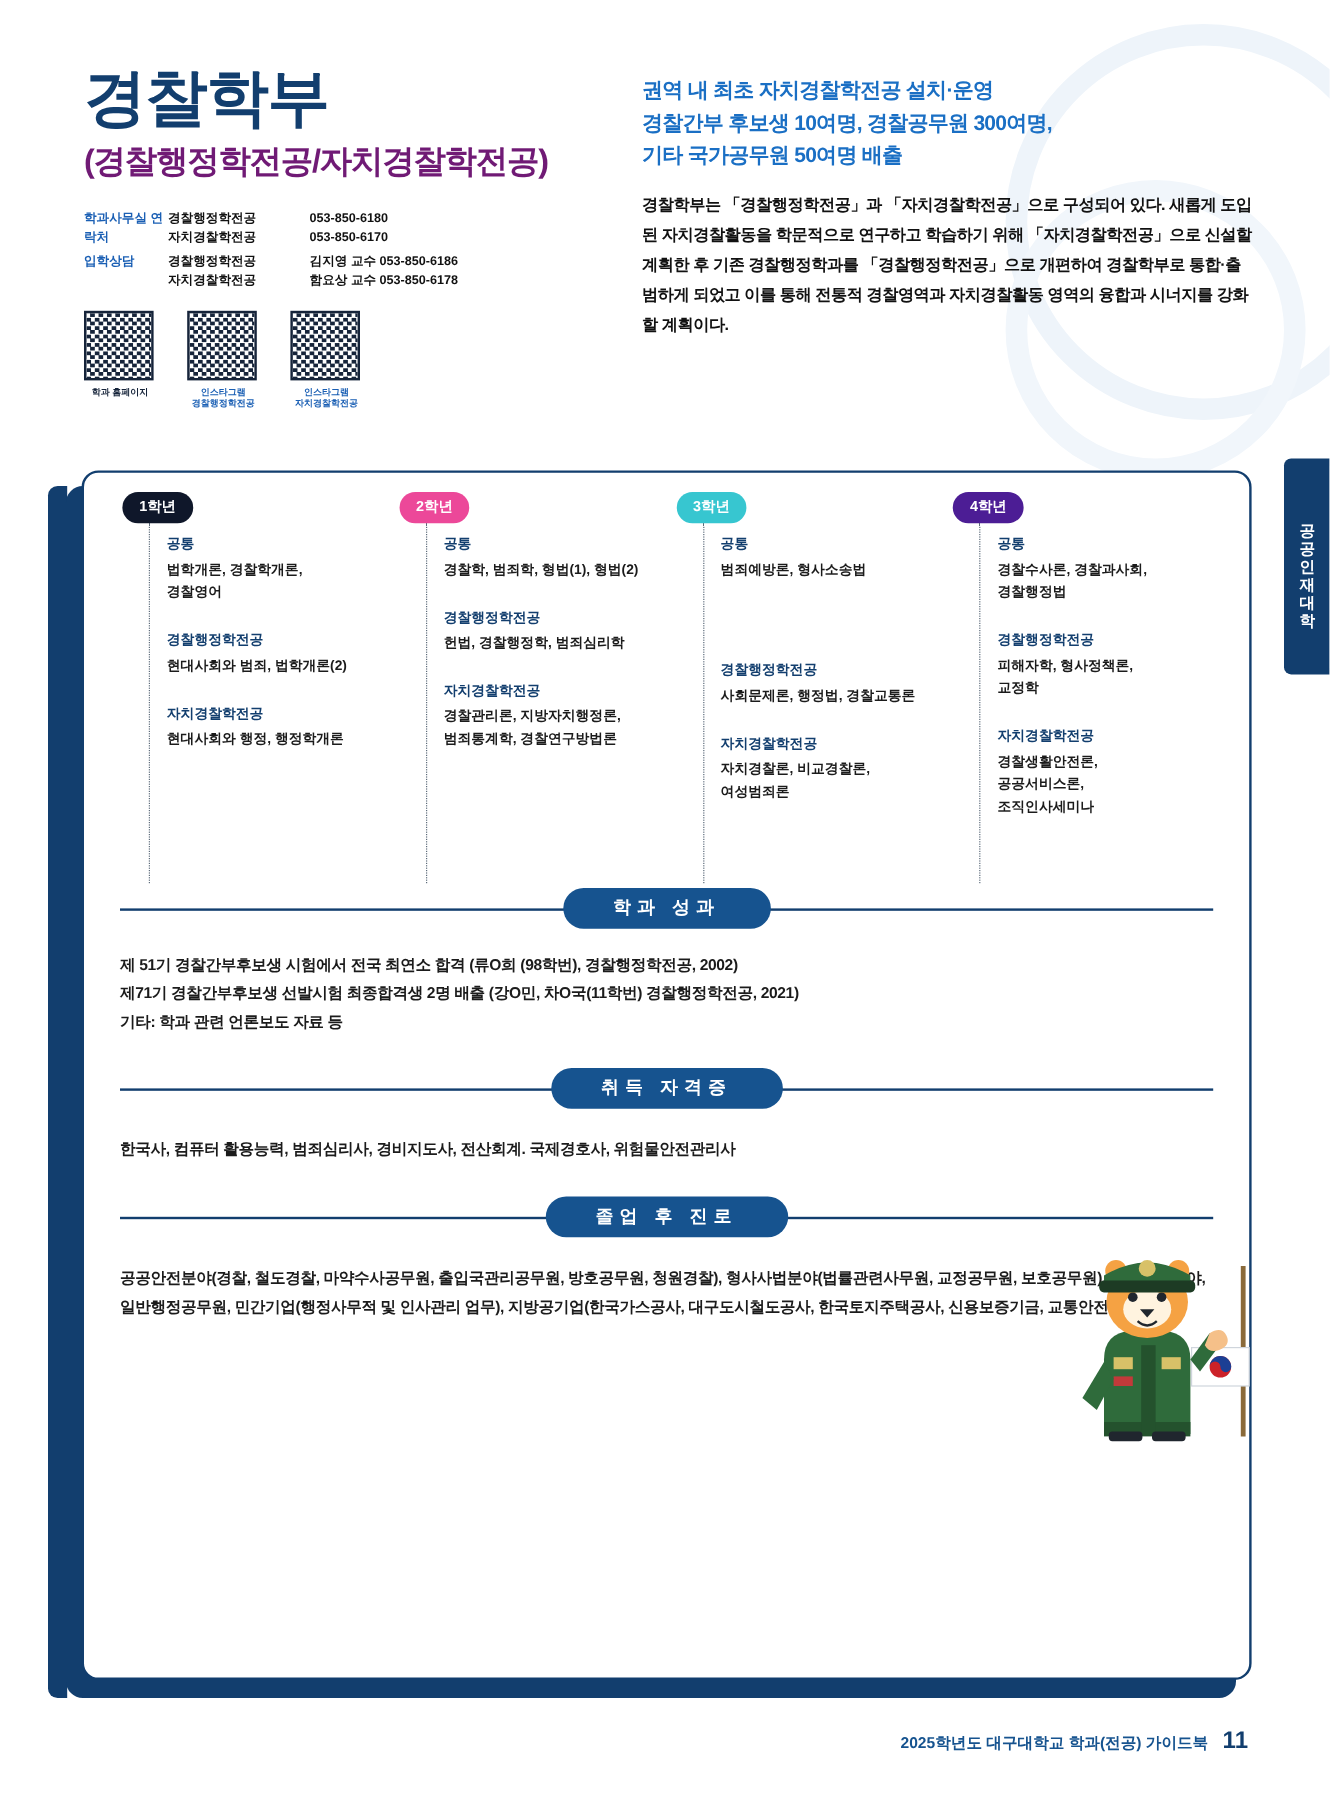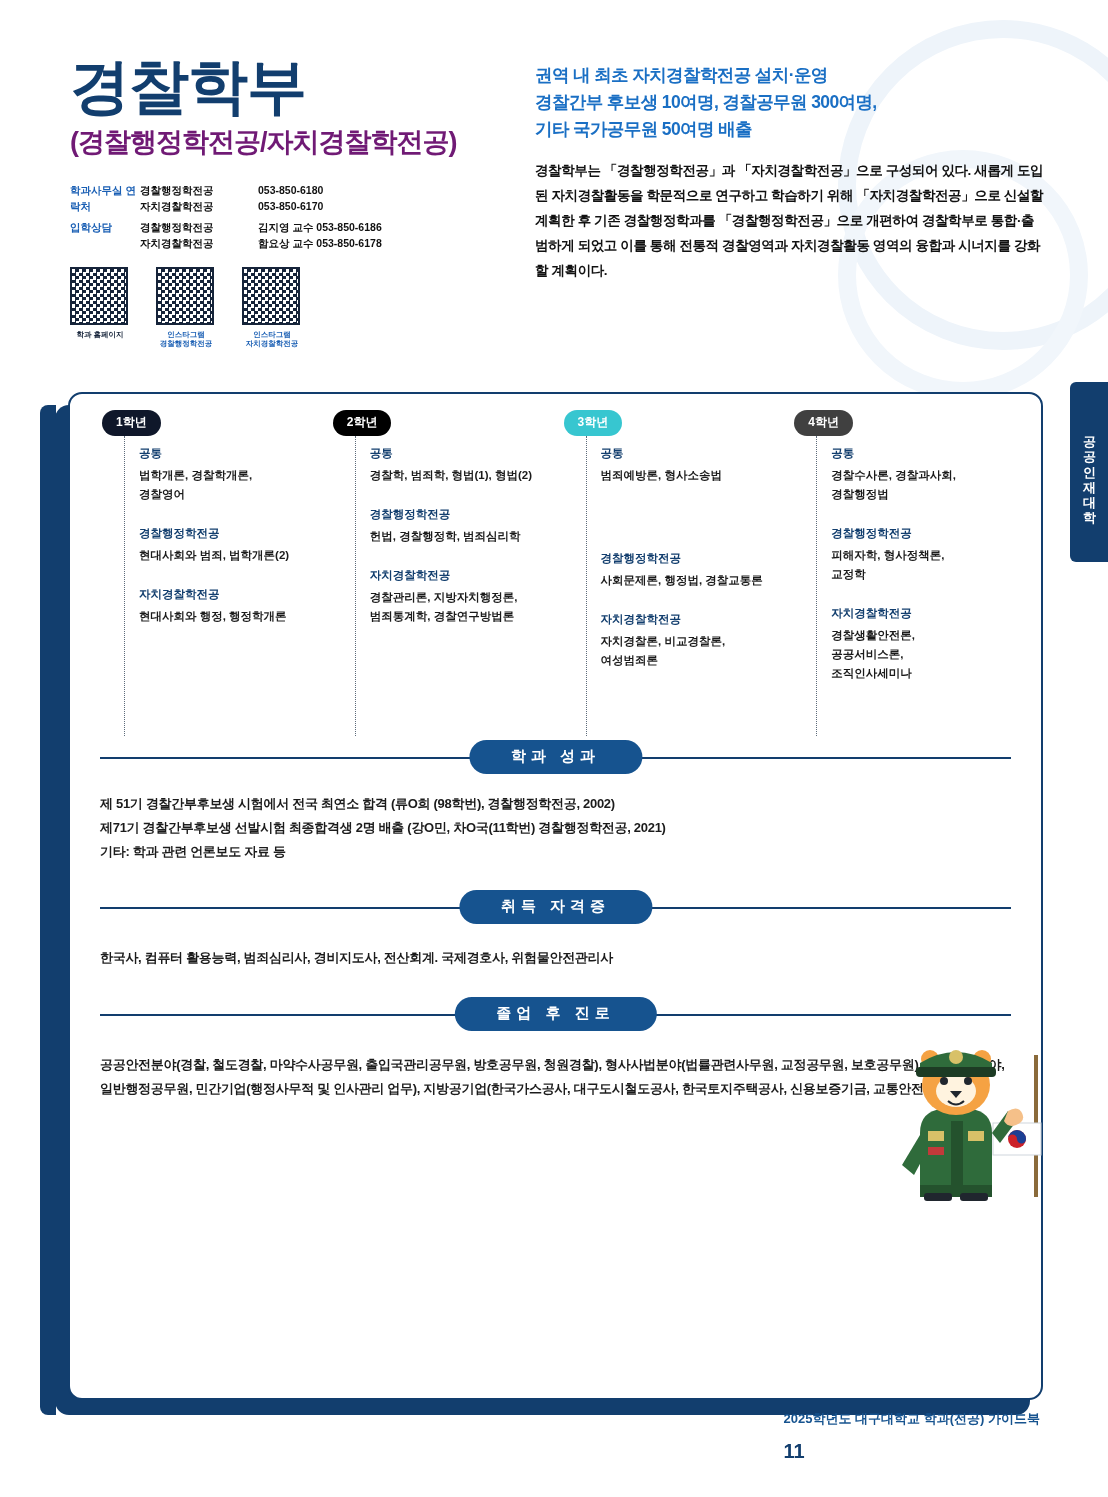--- a/index.html
+++ b/index.html
@@ -20,21 +20,21 @@
     border-radius: 50%;
     border: 18px solid #eef4fa;
     z-index: 0;
   }
   .wm1 { width: 330px; height: 330px; right: -60px; top: 20px; }
   .wm2 { width: 250px; height: 250px; right: 20px; top: 150px; border-color:#f1f6fb; }
 
   
   .header { position: absolute; left: 70px; top: 55px; z-index: 3; }
   .dept-title {
-    font-size: 60px;
+    font-size: 52px;
     font-weight: bold;
     color: #123e6e;
     letter-spacing: -1px;
     line-height: 1.05;
   }
   .dept-sub {
     font-size: 27px;
     font-weight: bold;
     color: #701a75;
     letter-spacing: -1px;
@@ -152,23 +152,23 @@
     color: #fff;
     font-weight: bold;
     font-size: 12px;
     padding: 4px 14px 5px;
     border-radius: 14px;
     background: #16538f;
     position: relative;
     z-index: 2;
   }
   .year-badge.y1 { background: #0f172a; }
-  .year-badge.y2 { background: #000000; }
+  .year-badge.y2 { background: #ec4899; }
   .year-badge.y3 { background: #37c6d0; color:#fff; }
-  .year-badge.y4 { background: #404040; }
+  .year-badge.y4 { background: #4c1d95; }
 
   .year-body {
     margin-left: 22px;
     border-left: 1.5px dotted #5d6b7a;
     padding: 10px 0 0 14px;
     min-height: 300px;
   }
   .grp { margin-bottom: 22px; }
   .grp-title { font-size: 11.5px; font-weight: bold; color: #123e6e; margin-bottom: 5px; }
   .grp-items { font-size: 11.5px; font-weight: bold; color: #1b1b1b; line-height: 1.65; }
@@ -179,21 +179,20 @@
 
   
   .mascot { position: absolute; right: 40px; bottom: 292px; width: 210px; height: 180px; z-index: 4; }
 
   
   .footer {
     position: absolute;
     right: 68px; bottom: 34px;
     display: flex; align-items: baseline; gap: 12px;
     z-index: 6;
-    flex-direction: column;
   }
   .footer .f-txt { color: #16538f; font-weight: bold; font-size: 13px; }
   .footer .f-num { color: #123e6e; font-weight: bold; font-size: 20px; }
 
   .edge-bar {
     position: absolute; left: 40px; top: 405px;
     width: 16px; height: 1010px;
     background: #123e6e;
     border-radius: 8px 0 0 8px;
     z-index: 0;

